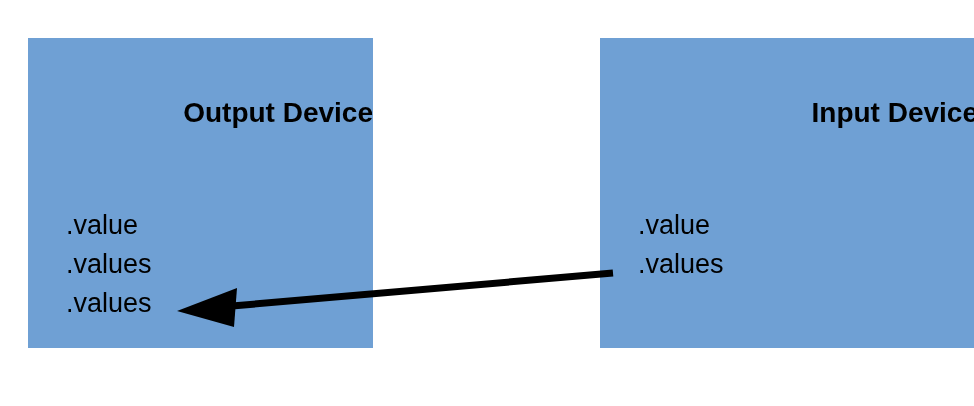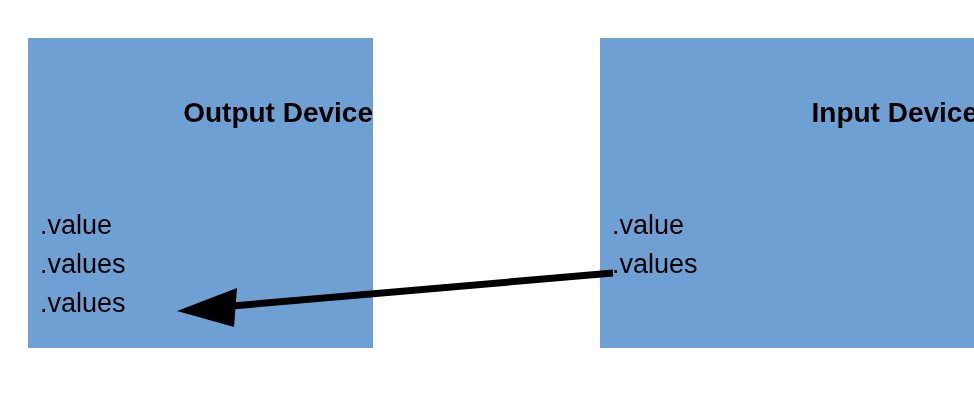--- a/index.html
+++ b/index.html
@@ -55,20 +55,21 @@
     margin: 0;
     padding: 0;
     list-style: none;
   }
   .prop-item {
     font-size: 27px;
     font-weight: normal;
     color: #000000;
     line-height: 39px;
     white-space: nowrap;
+    margin-left: 26px;
   }
   #connector-layer {
     position: absolute;
     left: 0;
     top: 0;
     width: 974px;
     height: 406px;
     pointer-events: none;
   }
 </style>

